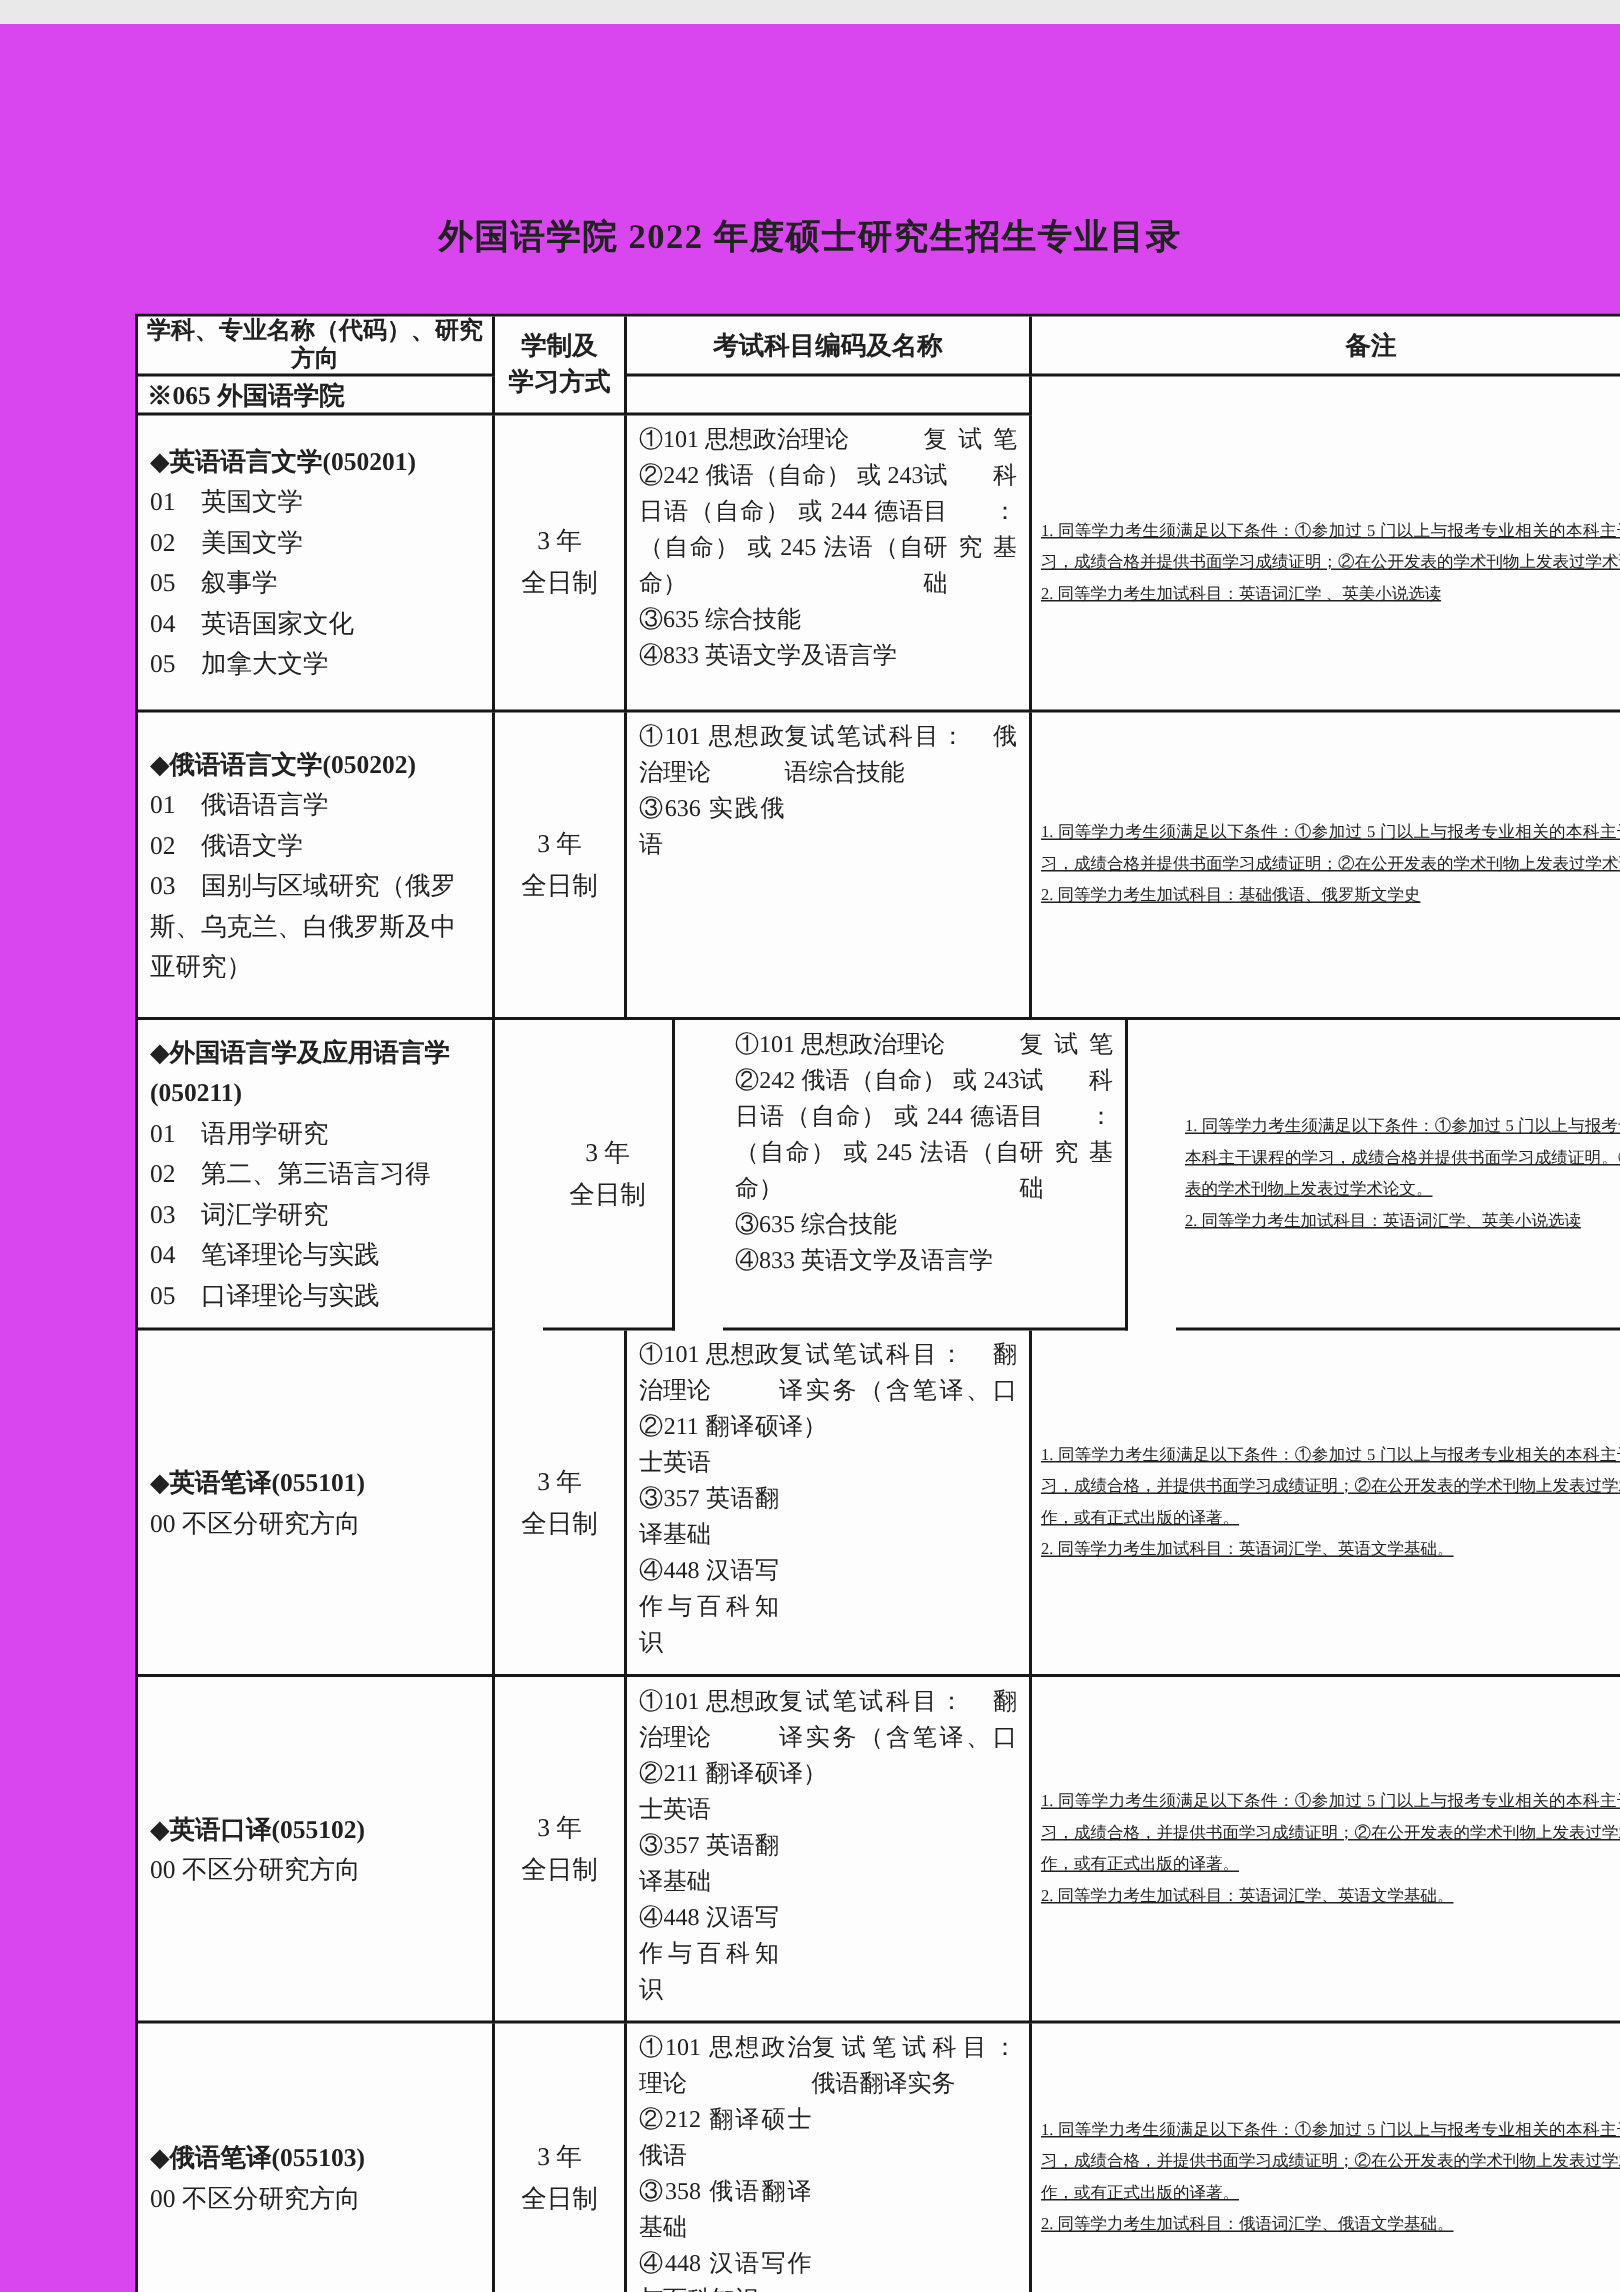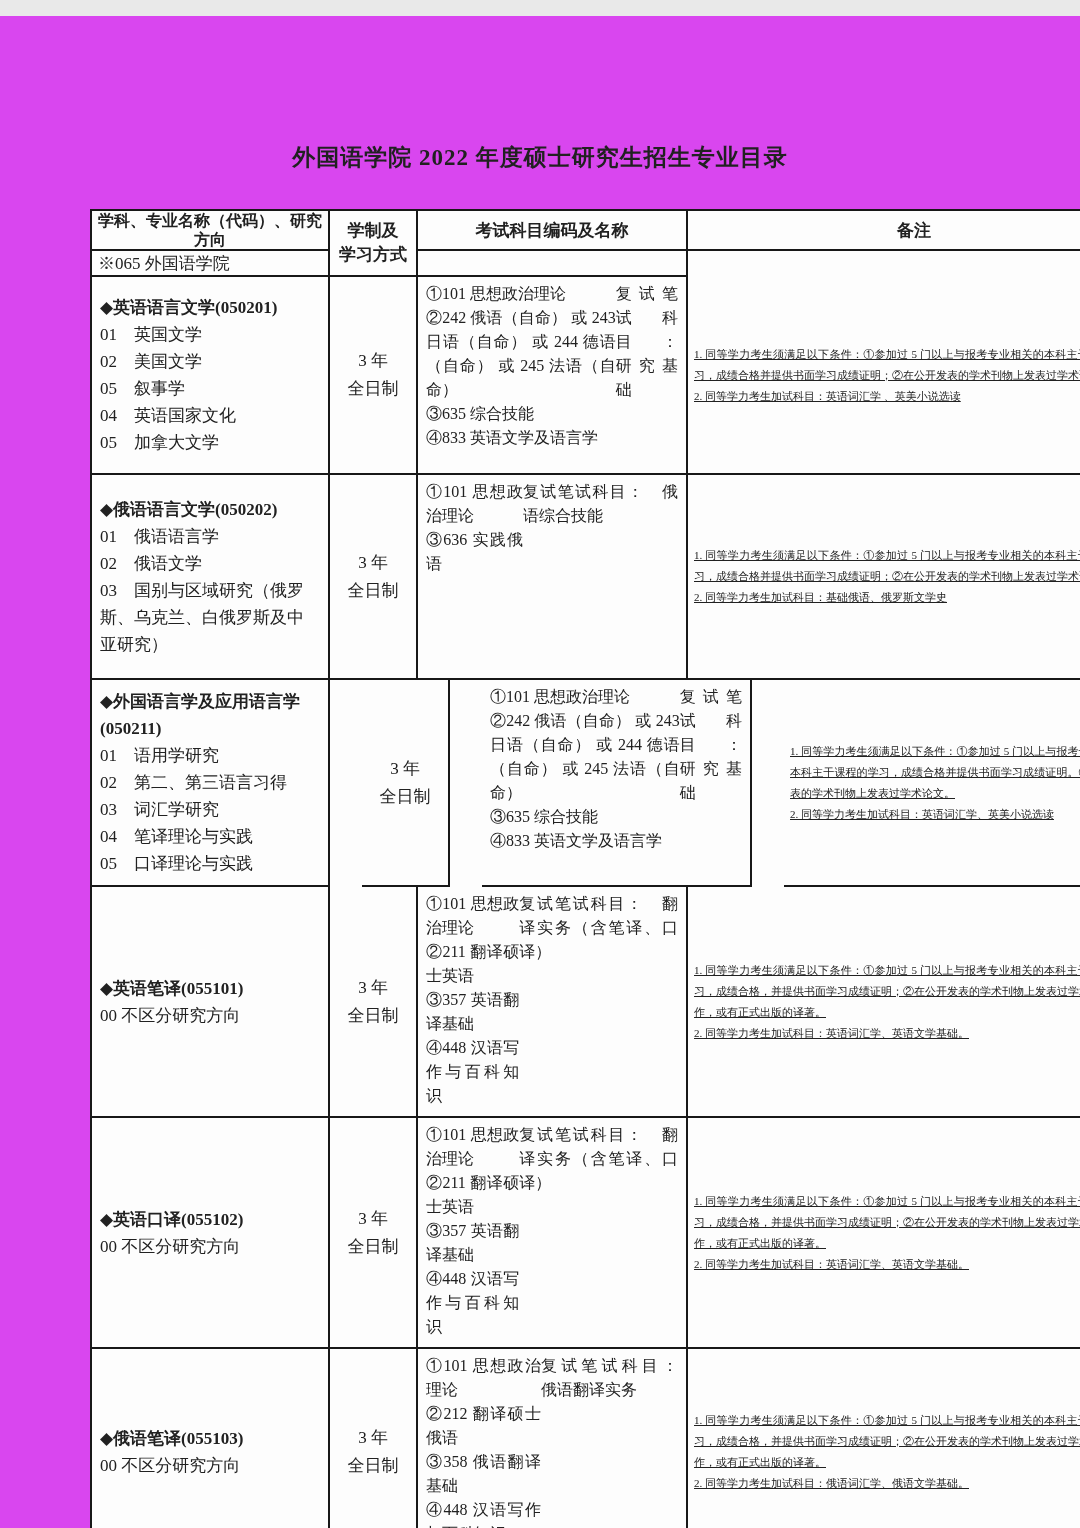--- a/index.html
+++ b/index.html
@@ -21,21 +21,21 @@
   }
   .thead { grid-template-rows:40px 26px; }
   .cell { box-sizing:border-box; border-right:2px solid #181818; border-bottom:2px solid #181818; }
   .hc { display:flex; align-items:center; justify-content:center; text-align:center;
         font-weight:bold; font-size:17px; line-height:19px; padding:1px 4px; }
   .hc1 { grid-area:1/1/2/2; font-size:16px; }
   .hc2 { grid-area:1/2/3/3; white-space:pre-line; line-height:24px; }
   .hc3 { grid-area:1/3/2/4; }
   .hc4 { grid-area:1/4/2/5; border-right:none; }
   .dc  { display:flex; align-items:center; font-size:17px; padding:0 6px; }
-  .dc1 { grid-area:2/1/3/2; font-weight:normal; }
+  .dc1 { grid-area:2/1/3/2; font-weight:bold; }
   .dc3 { grid-area:2/3/3/4; }
   .dc4 { grid-area:2/4/3/5; border-right:none; }
   .trow:last-child .cell { border-bottom:none; }
   .c1 { display:flex; flex-direction:column; justify-content:center;
         font-size:17px; line-height:27px; padding:8px 8px; }
   .prog-name { font-weight:bold; }
   .c2 { display:flex; align-items:center; justify-content:center; text-align:center;
         white-space:pre-line; font-size:17px; line-height:28px; }
   .c3 { display:flex; flex-direction:row; justify-content:space-between;
         font-size:16px; line-height:24px; padding:5px 8px 8px; text-align:justify; }

